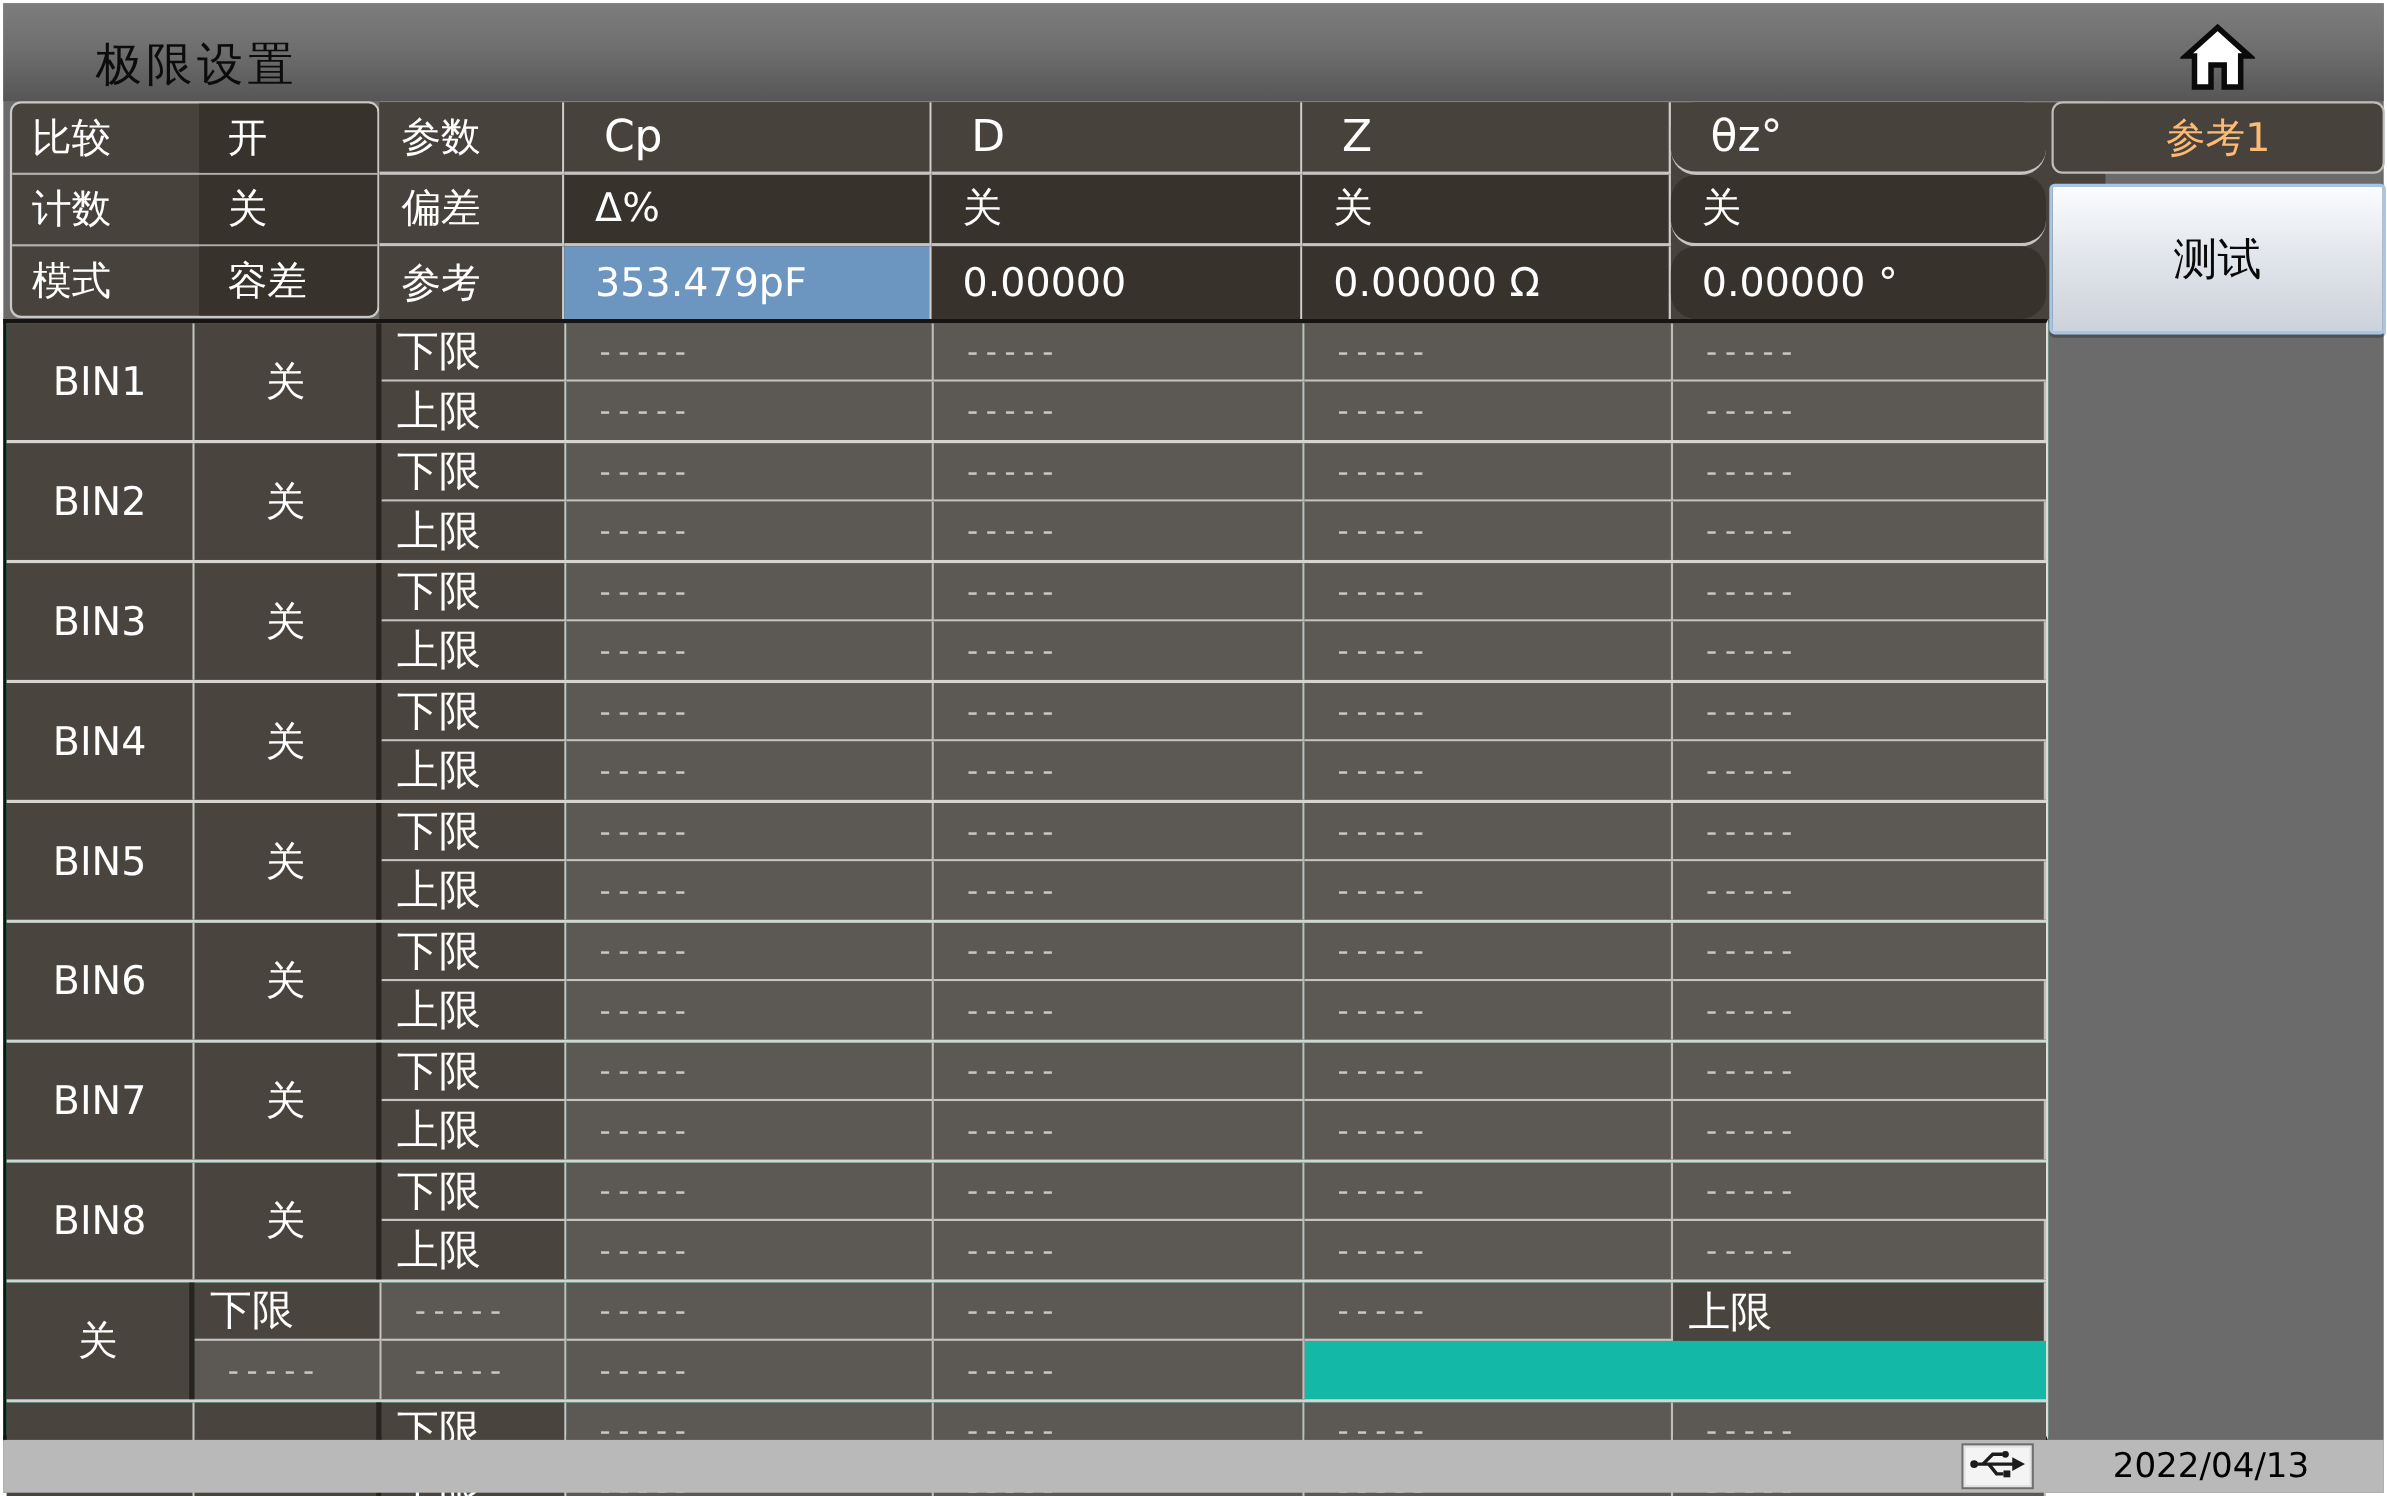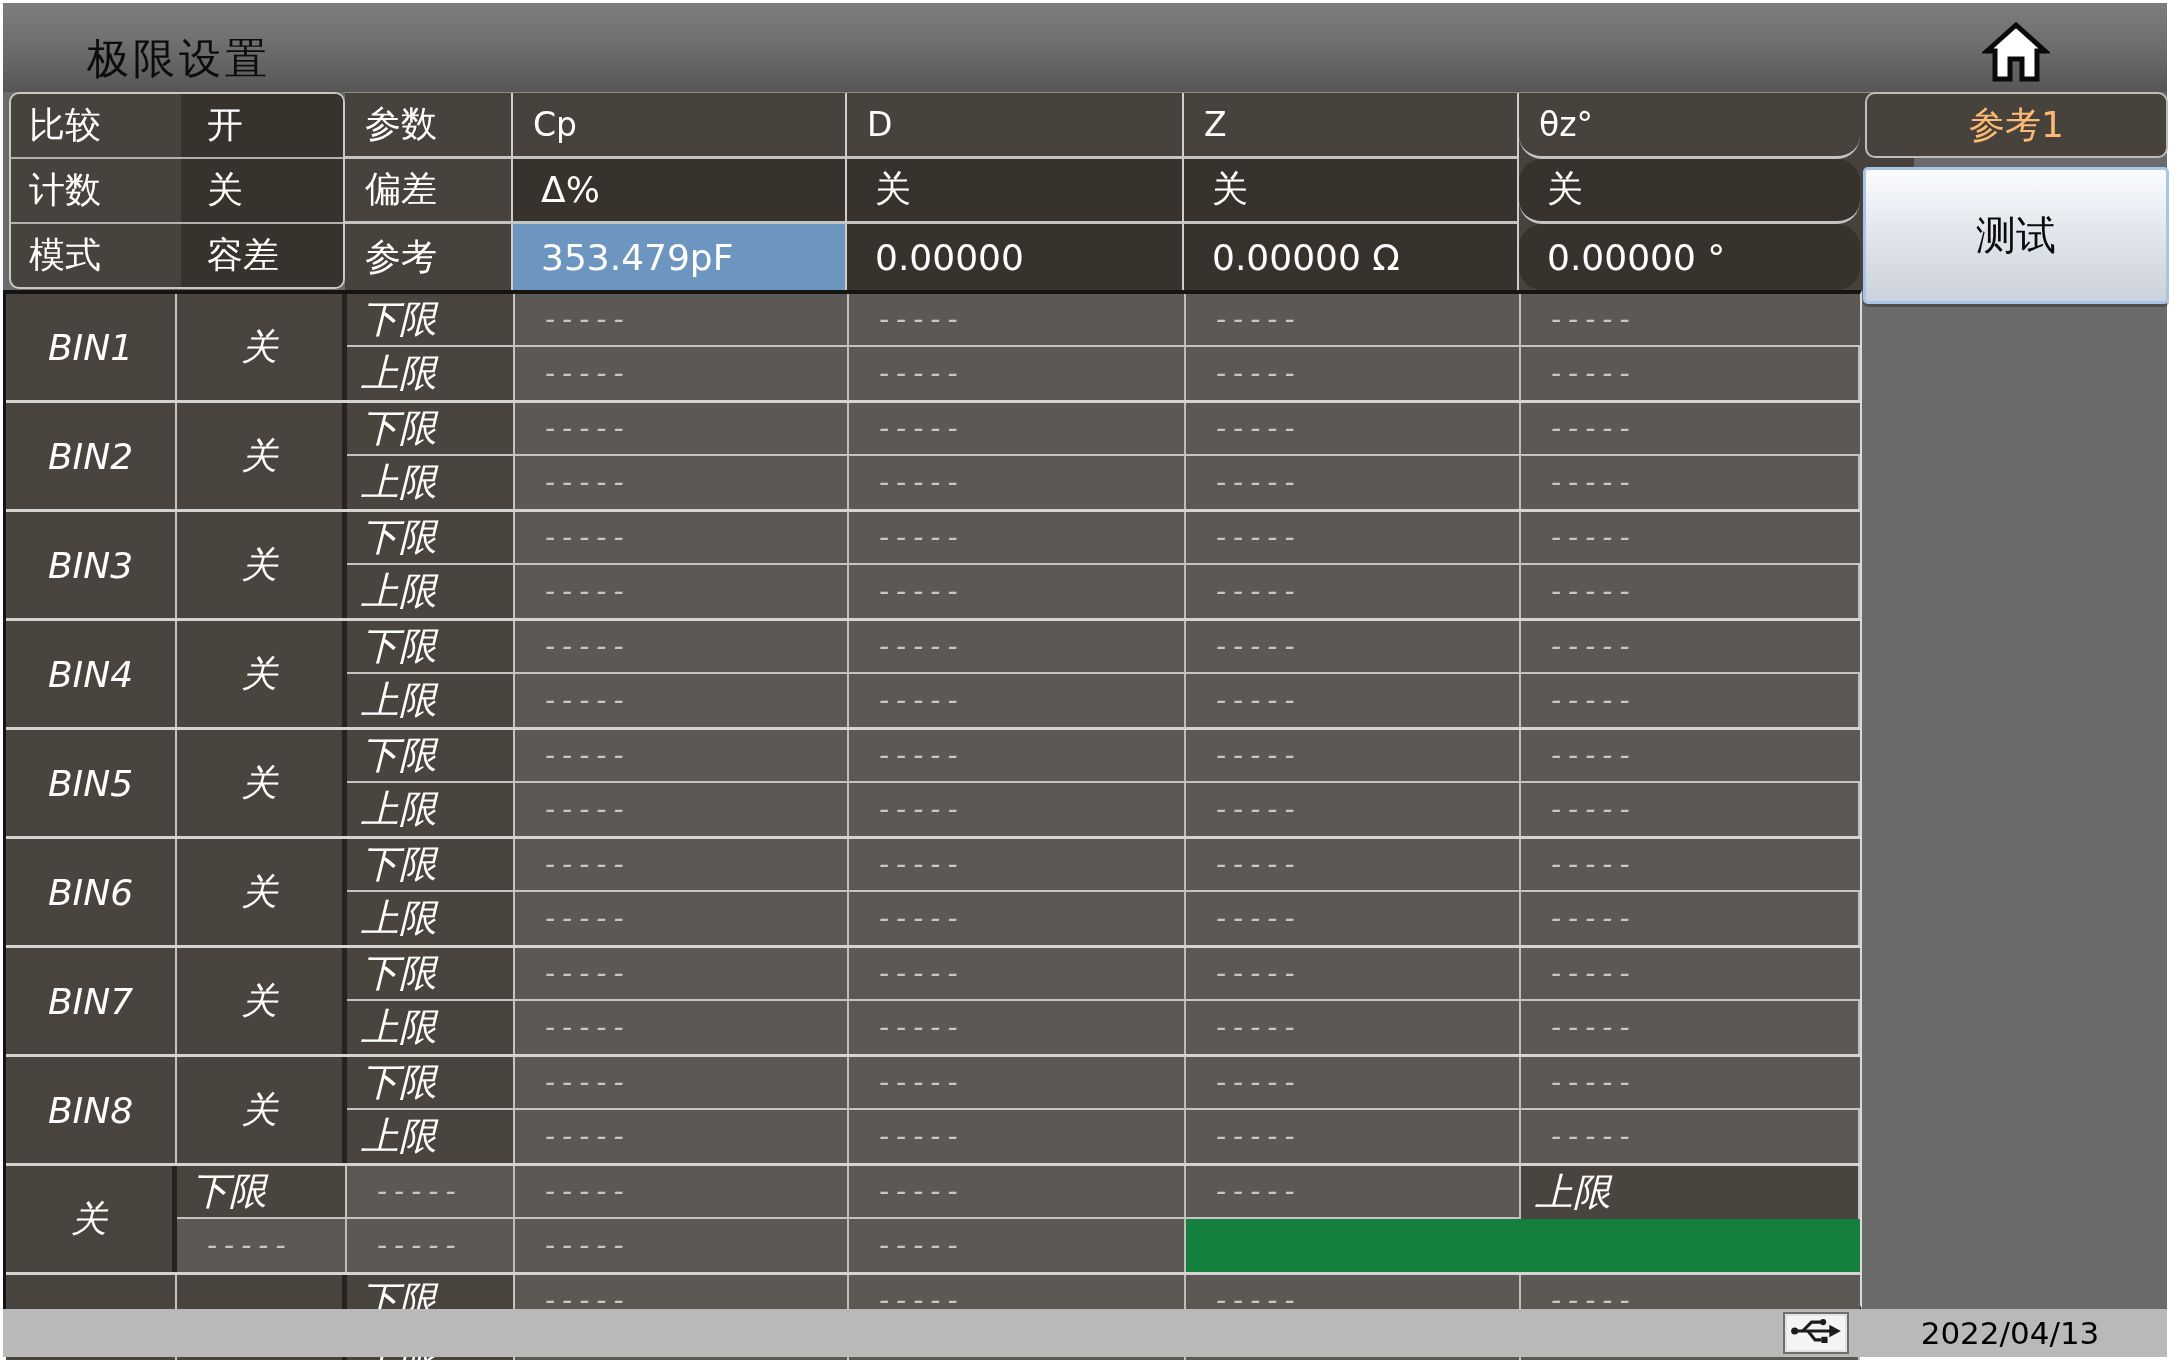--- a/index.html
+++ b/index.html
@@ -32,28 +32,28 @@
   
   .param-table{position:absolute;left:342px;top:89px;width:1569px;height:198px;
     box-sizing:border-box;display:grid;
     grid-template-columns:168px 334px 337px 335px 341px;
     grid-template-rows:1fr 1fr 1fr;
     background:#48423c;border-top:1px solid #8a8a8a;}
   .param-table .cell{border-right:2px solid #cfcdc9;border-bottom:3px solid #c6c4c1;}
   .param-table .cell:nth-child(5n){border-right:none;border-radius:23px;}
   .param-table .cell:nth-child(n+11){border-bottom:none;}
   .pt-label{padding-left:20px;font-size:36px;background:#48423c;}
-  .pt-param{padding-left:20px;font-size:33px;background:#48423c;cursor:pointer;}
+  .pt-param{padding-left:36px;font-size:40px;background:#48423c;cursor:pointer;}
   .pt-value{padding-left:28px;font-size:36px;background:#37322c;cursor:pointer;}
   .pt-selected{background:#6c95c0;}
 
   
   .bin-table{position:absolute;left:0;top:287px;width:1859px;height:1020px;box-sizing:border-box;
     border-top:4px solid #171513;border-left:3px solid #171513;border-bottom:5px solid #171513;
-    border-right:2px solid #dddbd8;background:#15803d;display:flex;flex-direction:column;font-style:italic;}
+    border-right:2px solid #dddbd8;background:#14b8a6;display:flex;flex-direction:column;}
   .bin-group{flex:1;display:grid;box-sizing:border-box;
     grid-template-columns:171px 170px 168px 334px 337px 335px 339px;
     grid-template-rows:1fr 1fr;
     border-bottom:3px solid #d6d4d1;}
   .bin-group:last-child{border-bottom:none;}
   .bin-name{grid-row:1 / span 2;justify-content:center;font-size:36px;background:#4a443e;
     border-right:2px solid #c6c4c1;}
   .bin-state{grid-row:1 / span 2;justify-content:center;font-size:36px;background:#4a443e;
     border-right:5px solid #27231f;cursor:pointer;}
   .bin-sublabel{padding-left:14px;font-size:38px;background:#4a443e;border-right:2px solid #c6c4c1;}

